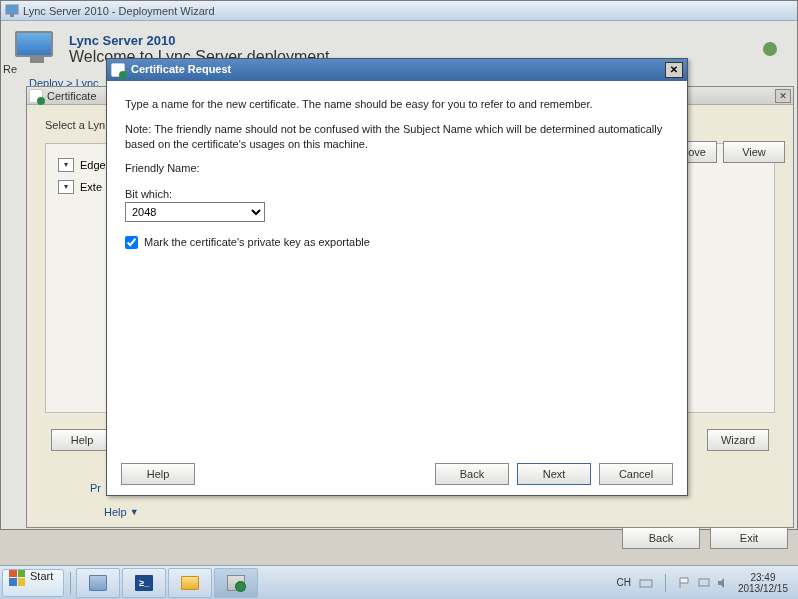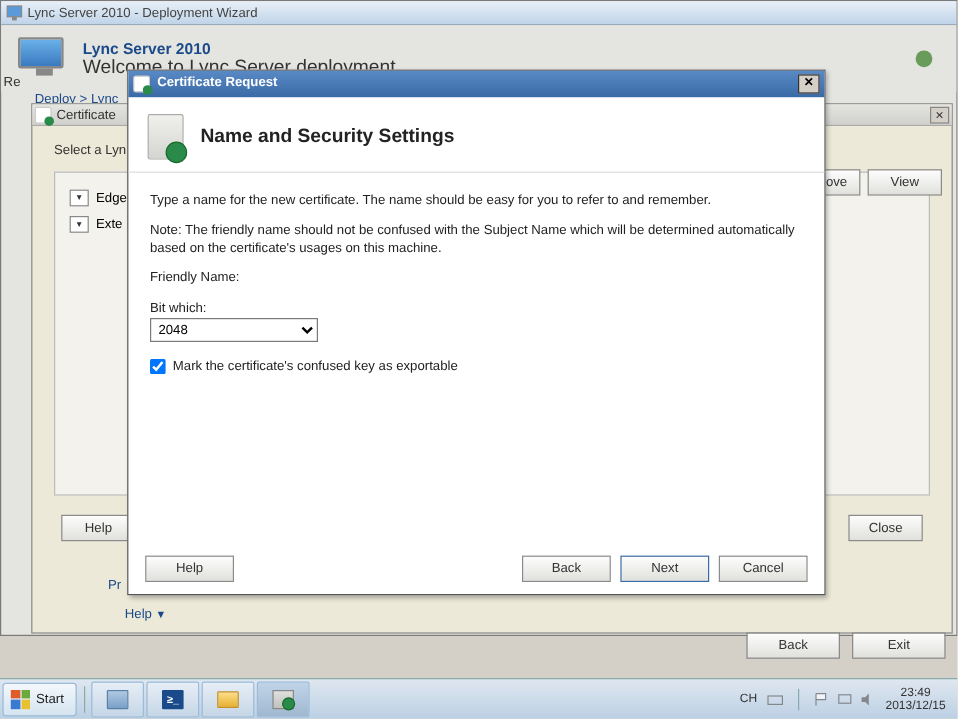--- a/index.html
+++ b/index.html
@@ -46,21 +46,21 @@
 .select { width: 140px; height: 20px; border: 1px solid #7a7a7a; background: #fff; font-size: 11px; padding: 1px 2px; }
 .chk-row { margin-top: 14px; display: flex; align-items: center; gap: 6px; }
 .chk-row input { width: 13px; height: 13px; }
 .modal-footer { position: absolute; bottom: 10px; left: 0; width: 100%; padding: 0 14px; display: flex; justify-content: space-between; align-items: center; }
 .modal-footer .rights { display: flex; gap: 8px; }
 .modal-footer .winbtn.primary { border: 1px solid #3a6aa6; }
 .modal-footer .winbtn { min-width: 74px; }
 
 
 .taskbar { position: absolute; left: 0; bottom: 0; width: 798px; height: 34px; background: linear-gradient(#dfe7f0, #bcd0e4); border-top: 1px solid #8aa; display: flex; align-items: center; }
-.start { height: 28px; padding: 0 10px 0 6px; margin: 0 2px; background: linear-gradient(#f4f8fc, #d4e4f0); border: 1px solid #9abcd8; border-radius: 3px; display: flex; align-items: center; gap: 5px; font-size: 11px; color: #222; cursor: pointer; }
+.start { height: 28px; padding: 0 10px 0 6px; margin: 0 2px; background: linear-gradient(#f4f8fc, #d4e4f0); border: 1px solid #9abcd8; border-radius: 3px; display: flex; gap: 5px; font-size: 11px; color: #222; cursor: pointer; }
 .taskbtn { width: 44px; height: 30px; margin: 0 1px; background: linear-gradient(#e6eef6, #c6d6e6); border: 1px solid #9abcd8; border-radius: 2px; display: flex; align-items: center; justify-content: center; cursor: pointer; }
 .taskbtn.active { background: linear-gradient(#c0d4e8, #a0b8d0); }
 .tray { margin-left: auto; display: flex; align-items: center; gap: 8px; padding: 0 10px; font-size: 10px; color: #333; height: 100%; }
 .tray .clock { text-align: center; line-height: 1.1; font-size: 10px; }
 .tray-icons { display: flex; gap: 5px; align-items: center; }
 .tray-ico { width: 14px; height: 14px; opacity: 0.7; }
 .sep { width: 1px; height: 22px; background: #8aa; margin: 0 4px; }
 
 .ref-icon { width: 14px; height: 14px; background: #4a8a3a; border-radius: 50%; opacity: 0.8; display: inline-block; }
 
@@ -132,21 +132,21 @@
         <span class="chev">▾</span>
         <span>Edge</span>
       </div>
       <div class="expander">
         <span class="chev">▾</span>
         <span>Exte</span>
       </div>
     </div>
     <div class="cert-wiz-footer">
       <button class="winbtn">Help</button>
-      <button class="winbtn">Close</button>
+      <button class="winbtn">Wizard</button>
     </div>
   </div>
   <div class="right-btns" style="top:54px;">
     <button class="winbtn">Request</button>
     <button class="winbtn">Assign</button>
     <button class="winbtn">Remove</button>
     <button class="winbtn">View</button>
   </div>
 </div>
 
@@ -161,36 +161,32 @@
   <button class="winbtn" style="min-width:78px;">Exit</button>
 </div>
 
 <div class="modal">
   <div class="modal-titlebar">
     <span class="left">
       <span class="dlg-ico"></span>
       <span>Certificate Request</span>
     </span>
     <span class="close">✕</span>
-  </div>
-  <div class="modal-head">
-    <div class="cert-icon"></div>
-    <h1>Name and Security Settings</h1>
   </div>
   <div class="modal-body">
     <p>Type a name for the new certificate. The name should be easy for you to refer to and remember.</p>
     <p>Note: The friendly name should not be confused with the Subject Name which will be determined automatically based on the certificate's usages on this machine.</p>
     <div class="field-label">Friendly Name:</div>
     <div class="field-label" style="margin-top:14px;">Bit which:</div>
     <select class="select">
       <option>2048</option>
     </select>
     <div class="chk-row">
       <input type="checkbox" checked="" style="">
-      <span>Mark the certificate's confused key as exportable</span>
+      <span>Mark the certificate's private key as exportable</span>
     </div>
   </div>
   <div class="modal-footer">
     <button class="winbtn">Help</button>
     <div class="rights">
       <button class="winbtn">Back</button>
       <button class="winbtn primary">Next</button>
       <button class="winbtn">Cancel</button>
     </div>
   </div>

